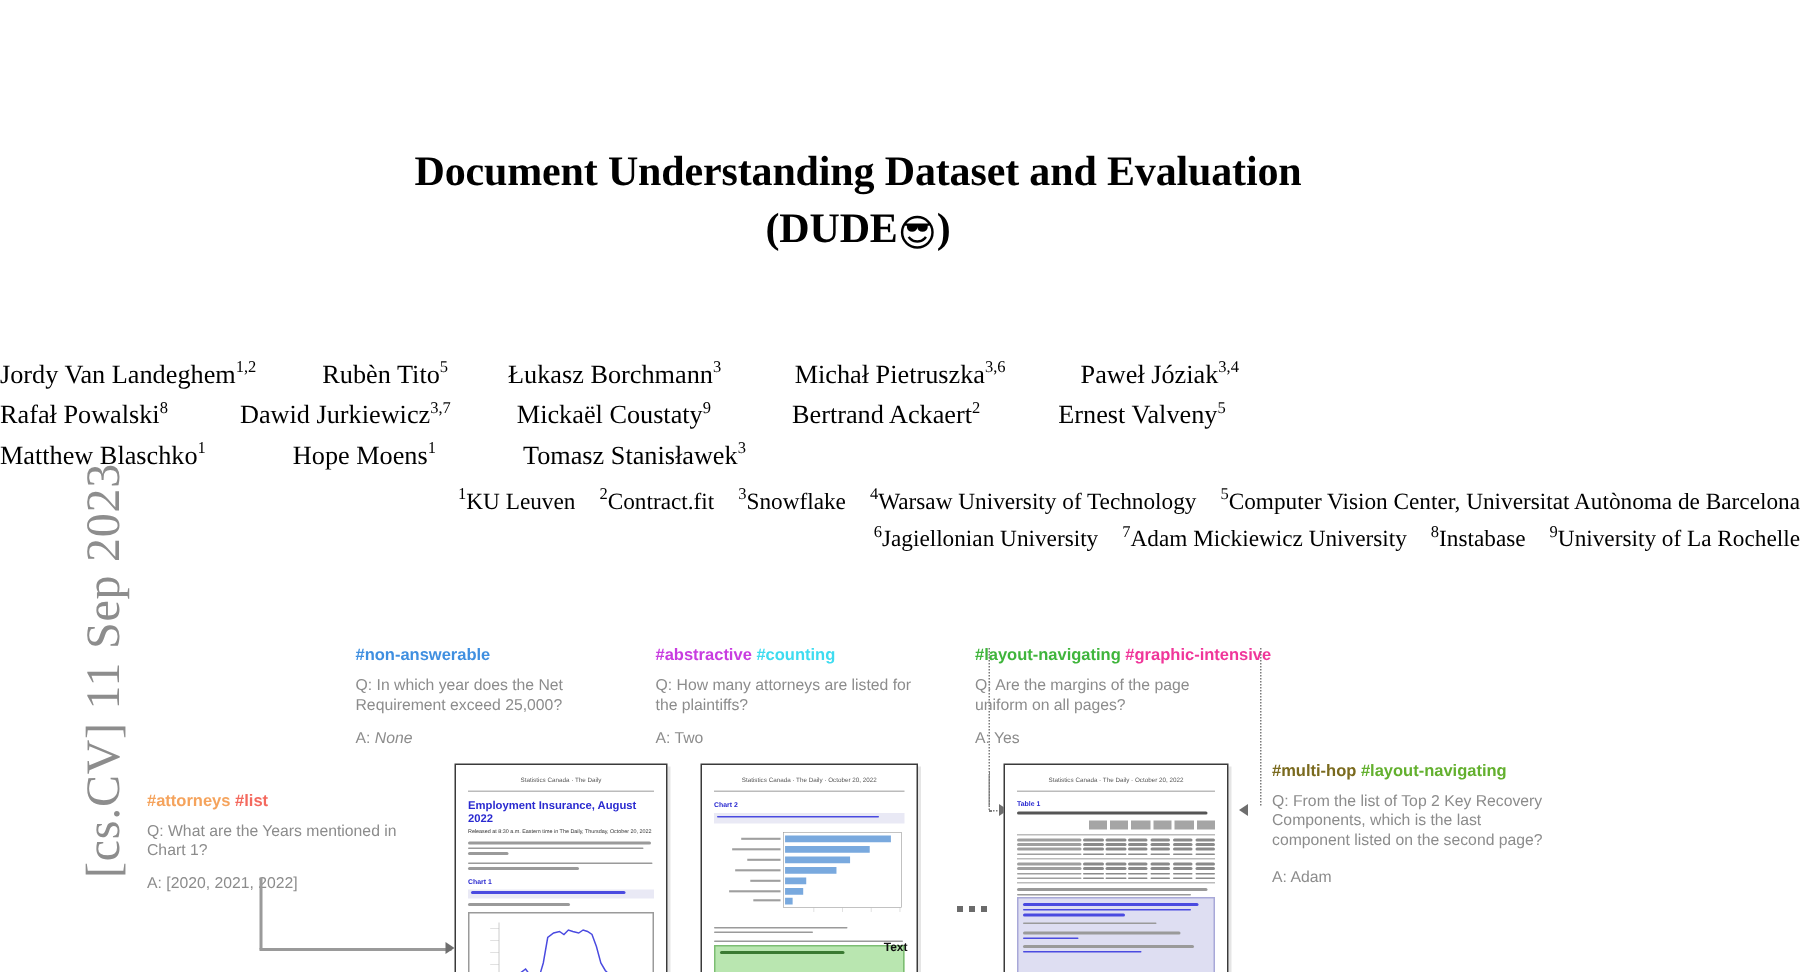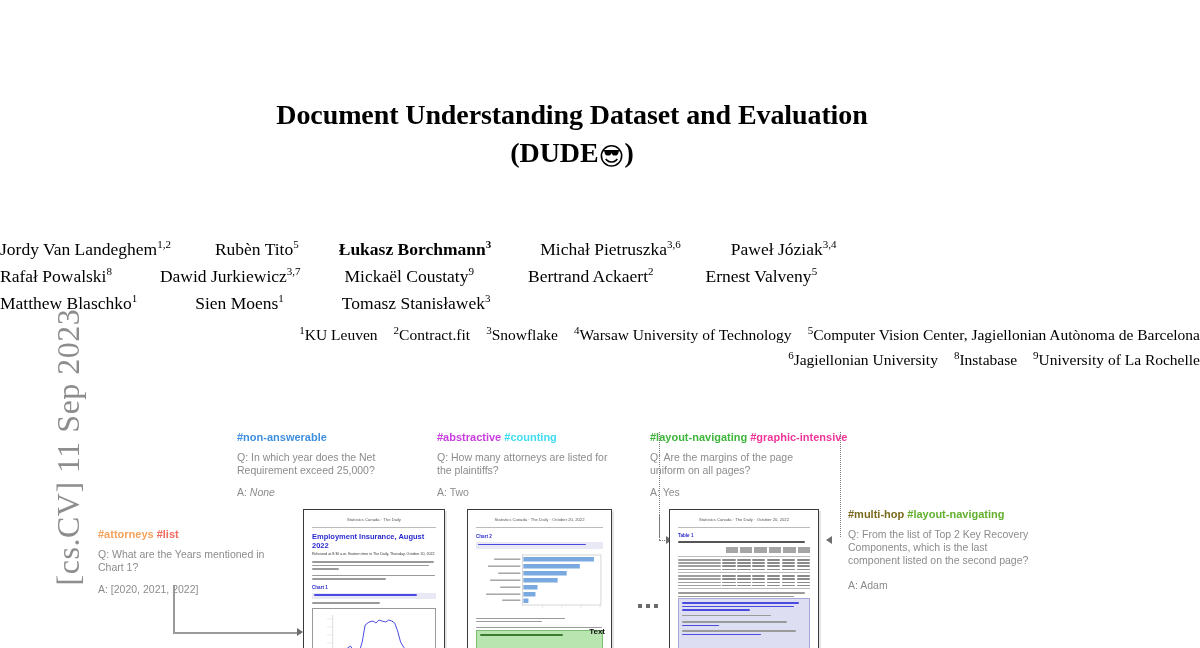--- a/index.html
+++ b/index.html
@@ -278,48 +278,49 @@
 
 <div id="paper-header">
   <div class="title-line">Document Understanding Dataset and Evaluation</div>
   <div class="title-line"><span>(DUDE</span><span class="emoji">😎</span><span>)</span></div>
 </div>
 
 <div id="authors-block">
     <div class="author-row">
       <span class="author"><span>Jordy Van Landeghem</span><sup>1,2</sup></span>
       <span class="author" style="margin-left: 44px;"><span>Rubèn Tito</span><sup>5</sup></span>
-      <span class="author" style="margin-left: 40px; font-weight: bold;"><span>Łukasz Borchmann</span><sup>3</sup></span>
+      <span class="author" style="margin-left: 40px;"><span>Łukasz Borchmann</span><sup>3</sup></span>
       <span class="author" style="margin-left: 49px;"><span>Michał Pietruszka</span><sup>3,6</sup></span>
       <span class="author" style="margin-left: 50px;"><span>Paweł Józiak</span><sup>3,4</sup></span>
     </div>
     <div class="author-row">
       <span class="author"><span>Rafał Powalski</span><sup>8</sup></span>
       <span class="author" style="margin-left: 48px;"><span>Dawid Jurkiewicz</span><sup>3,7</sup></span>
       <span class="author" style="margin-left: 44px;"><span>Mickaël Coustaty</span><sup>9</sup></span>
       <span class="author" style="margin-left: 54px;"><span>Bertrand Ackaert</span><sup>2</sup></span>
       <span class="author" style="margin-left: 52px;"><span>Ernest Valveny</span><sup>5</sup></span>
     </div>
     <div class="author-row">
       <span class="author"><span>Matthew Blaschko</span><sup>1</sup></span>
-      <span class="author" style="margin-left: 58px;"><span>Sien Moens</span><sup>1</sup></span>
+      <span class="author" style="margin-left: 58px;"><span>Hope Moens</span><sup>1</sup></span>
       <span class="author" style="margin-left: 58px;"><span>Tomasz Stanisławek</span><sup>3</sup></span>
     </div>
   </div>
 
 <div id="affiliations-block">
     <div class="aff-row">
       <span class="aff"><sup>1</sup><span>KU Leuven</span></span>
       <span class="aff" style="margin-left: 16px;"><sup>2</sup><span>Contract.fit</span></span>
       <span class="aff" style="margin-left: 16px;"><sup>3</sup><span>Snowflake</span></span>
       <span class="aff" style="margin-left: 16px;"><sup>4</sup><span>Warsaw University of Technology</span></span>
-      <span class="aff" style="margin-left: 16px;"><sup>5</sup><span>Computer Vision Center, Jagiellonian Autònoma de Barcelona</span></span>
+      <span class="aff" style="margin-left: 16px;"><sup>5</sup><span>Computer Vision Center, Universitat Autònoma de Barcelona</span></span>
     </div>
     <div class="aff-row">
       <span class="aff"><sup>6</sup><span>Jagiellonian University</span></span>
+      <span class="aff" style="margin-left: 16px;"><sup>7</sup><span>Adam Mickiewicz University</span></span>
       <span class="aff" style="margin-left: 16px;"><sup>8</sup><span>Instabase</span></span>
       <span class="aff" style="margin-left: 16px;"><sup>9</sup><span>University of La Rochelle</span></span>
     </div>
   </div>
 
 <div id="figure">
 
   <div class="qa-block" id="qa-extractive-list" style="left:98px; top:117px; width:175px;">
     <div class="tags"><span class="tag" style="color: rgb(245, 163, 92);">#attorneys</span><span class="tag" style="color: rgb(244, 105, 94);"> #list</span></div>
     <div class="qa-q">Q: What are the Years mentioned in Chart 1?</div>

